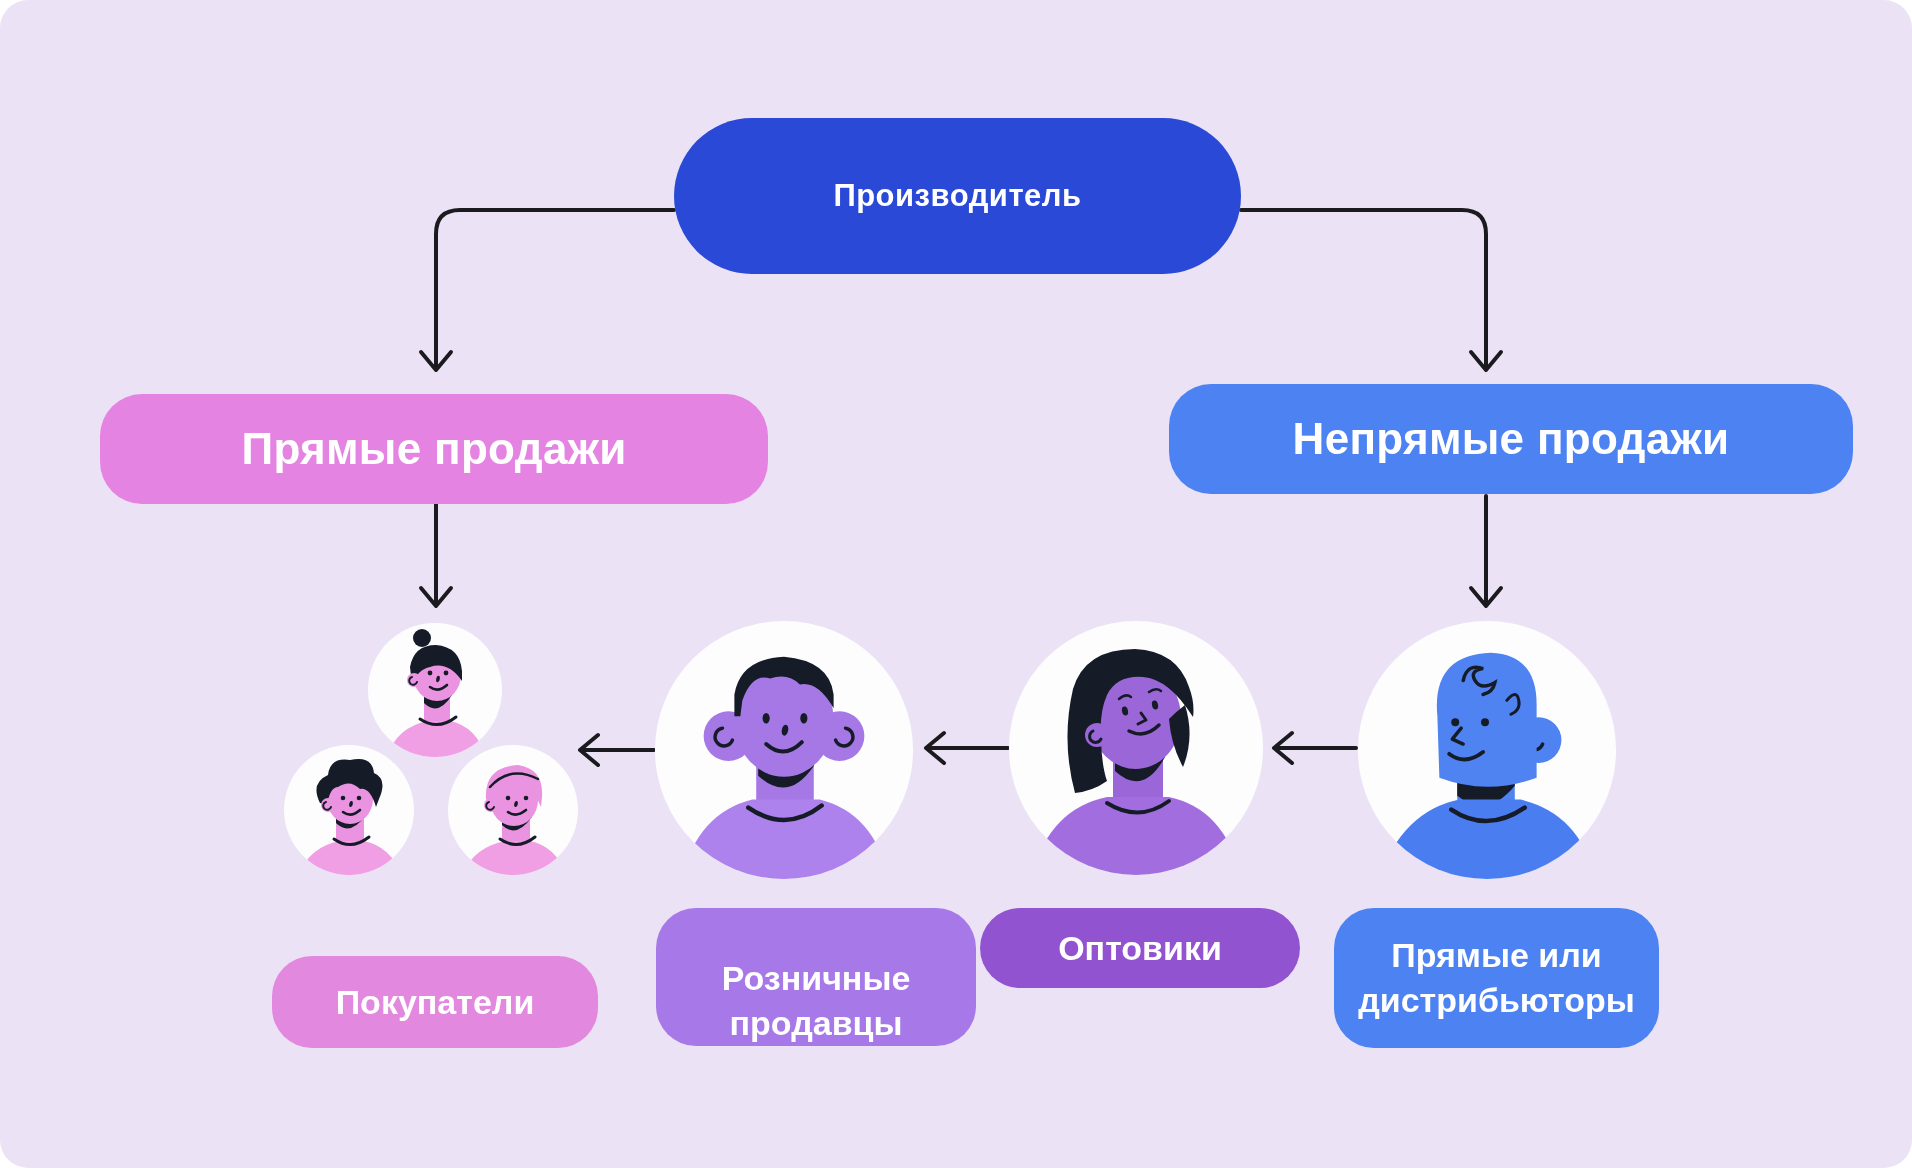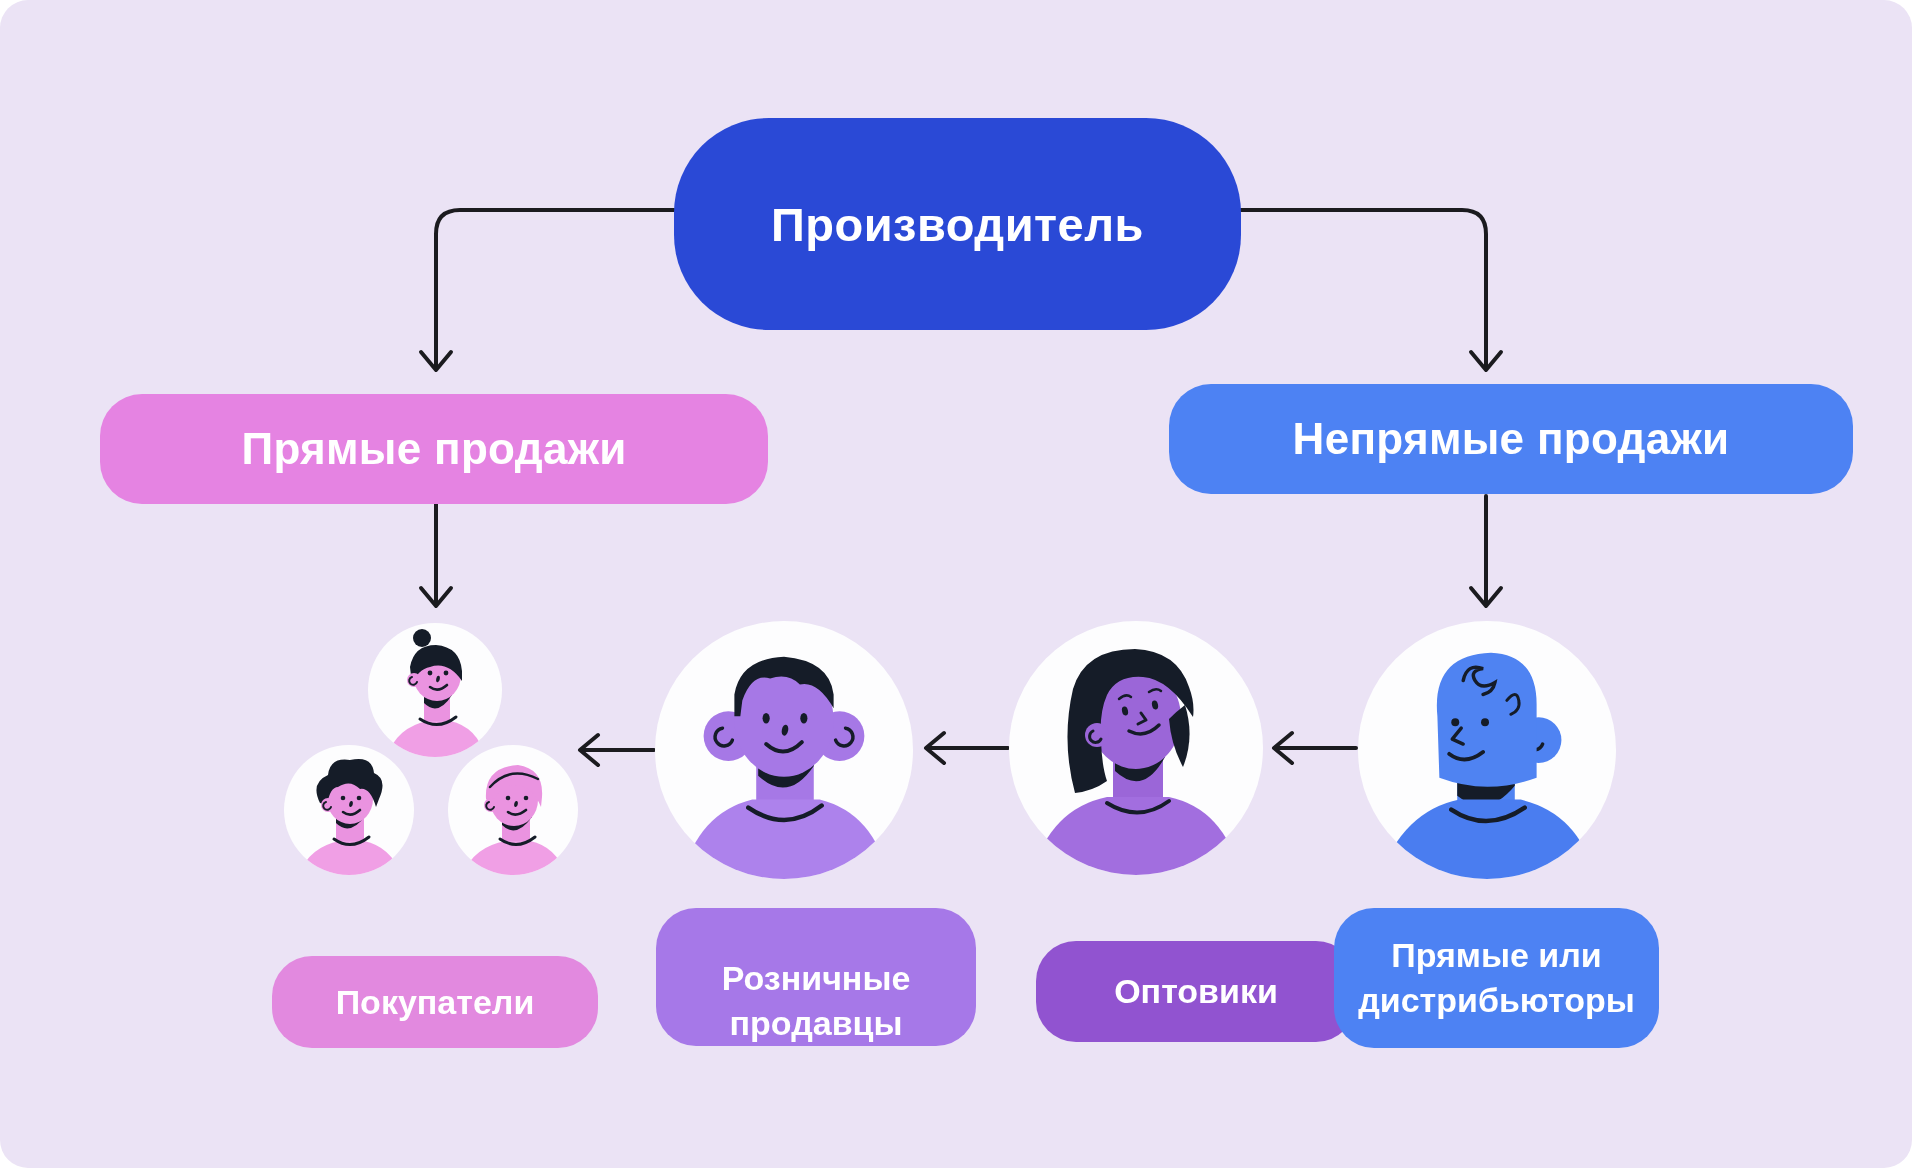--- a/index.html
+++ b/index.html
@@ -19,30 +19,30 @@
     border-radius:28px;overflow:hidden;
     font-family:"Liberation Sans","DejaVu Sans",sans-serif;
   }
   .connectors{position:absolute;left:0;top:0;width:1912px;height:1168px;pointer-events:none;}
   .connectors path{stroke:var(--line);stroke-width:4;fill:none;stroke-linecap:round;stroke-linejoin:round;}
   .pill{
     position:absolute;display:flex;align-items:center;justify-content:center;
     color:var(--white);text-align:center;
   }
   .pill-producer{
-    left:674px;top:118px;width:567px;height:212px;border-radius:95px;
-    background:var(--producer-blue);font-size:47px;font-weight:700;letter-spacing:.5px;text-align:right;
+    left:674px;top:118px;width:567px;height:156px;border-radius:95px;
+    background:var(--producer-blue);font-size:31px;font-weight:700;letter-spacing:.5px;text-align:right;
   }
   .pill-branch{height:110px;top:384px;border-radius:42px;font-size:44px;font-weight:700;letter-spacing:.3px;}
   .pill-direct{left:100px;width:668px;background:var(--direct-pink);margin-top:10px;}
   .pill-indirect{left:1169px;width:684px;background:var(--indirect-blue);}
   .pill-label{top:908px;border-radius:40px;font-size:34px;font-weight:700;line-height:1.32;padding:0 14px;box-sizing:border-box;}
   .pill-buyers{left:272px;width:326px;height:92px;background:var(--buyers-pink);margin-top:48px;}
   .pill-retailers{left:656px;width:320px;height:138px;background:var(--retailers-purple);align-items:flex-end;}
-  .pill-wholesalers{left:1036px;width:320px;height:101px;background:var(--wholesalers-purple);margin-top:33px;}
+  .pill-wholesalers{left:980px;width:320px;height:80px;background:var(--wholesalers-purple);}
   .pill-agents{left:1334px;width:325px;height:140px;background:var(--indirect-blue);}
   .avatar{position:absolute;}
   .avatar svg{display:block;width:100%;height:100%;}
   .av-retail{left:655px;top:621px;width:258px;height:258px;}
   .av-wholesale{left:1009px;top:621px;width:254px;height:254px;}
   .av-agent{left:1358px;top:621px;width:258px;height:258px;}
   .av-bun{left:368px;top:623px;width:134px;height:134px;}
   .av-curly{left:284px;top:745px;width:130px;height:130px;}
   .av-pinkhair{left:448px;top:745px;width:130px;height:130px;}
 </style>

